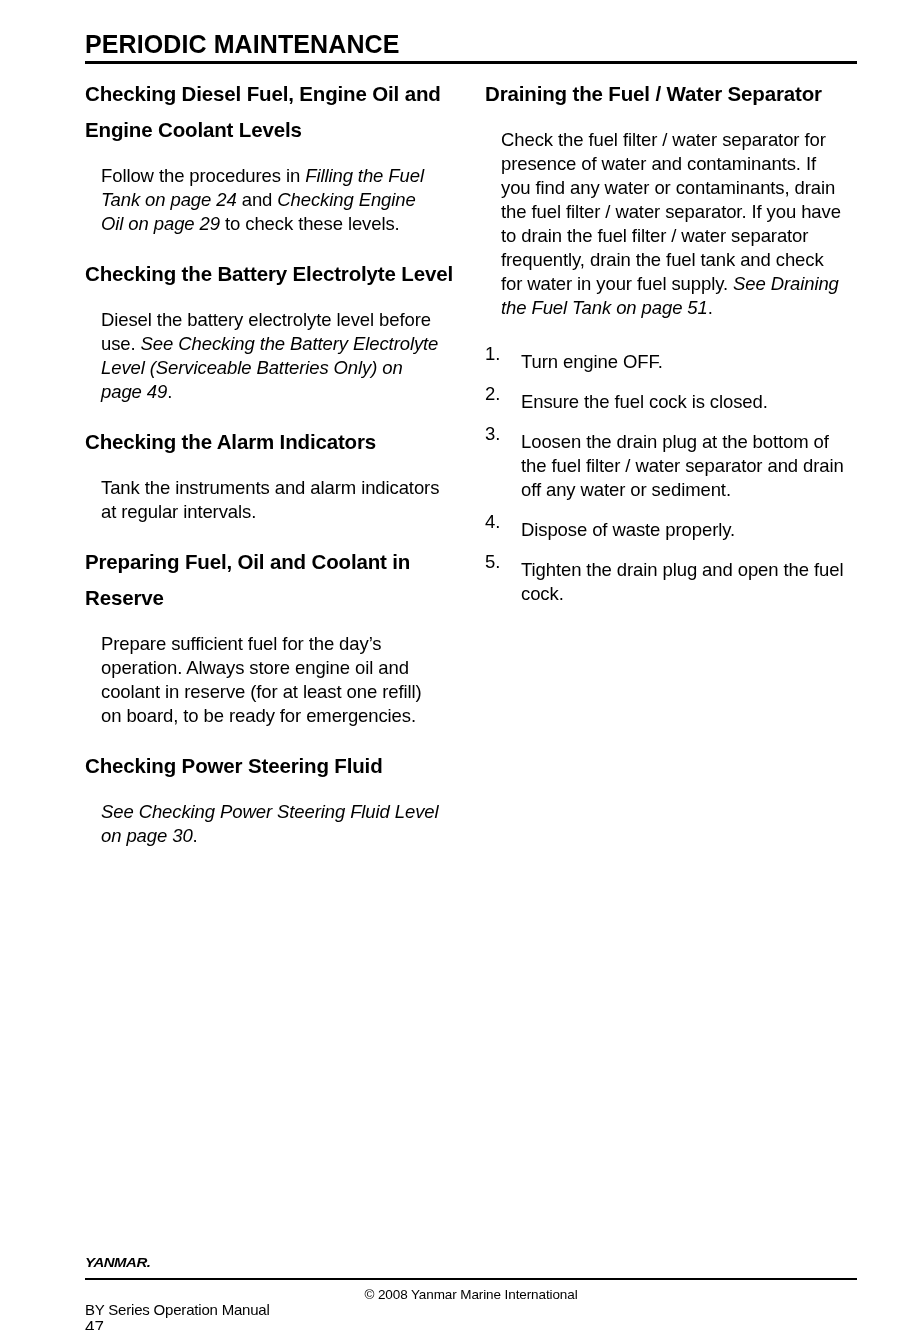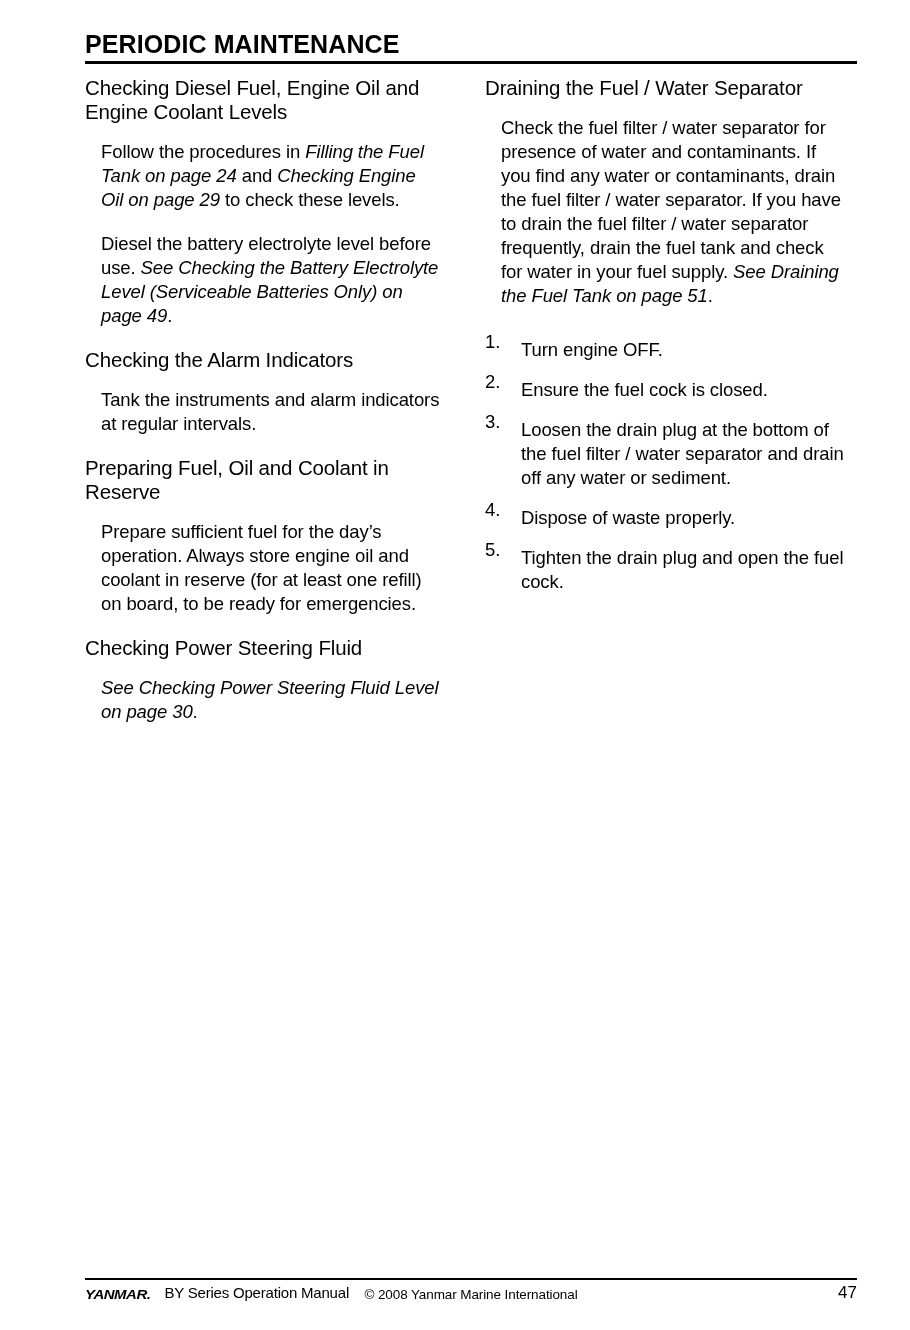--- a/index.html
+++ b/index.html
@@ -55,22 +55,22 @@
     width: 772px;
     display: flex;
     gap: 28px;
   }
   .col {
     width: 372px;
   }
 
   h2.section-heading {
     font-size: 20.5px;
-    font-weight: normal;
-    line-height: 24px;
+    font-weight: bold;
+    line-height: 36px;
     margin: 0 0 2px 0;
     letter-spacing: -0.15px;
   }
   .col .block + .block {
     margin-top: 20px;
   }
   p.body-text {
     font-size: 18.5px;
     line-height: 24px;
     margin: 16px;
@@ -106,20 +106,21 @@
   .footer {
     position: absolute;
     left: 85px;
     top: 1252px;
     width: 772px;
   }
   .footer-row {
     display: flex;
     align-items: baseline;
     height: 24px;
+    flex-direction: column;
   }
   .logo {
     font-size: 15px;
     font-weight: bold;
     font-style: italic;
     letter-spacing: -0.5px;
     transform: scaleY(0.82);
     transform-origin: left bottom;
     margin-right: 14px;
     white-space: nowrap;
@@ -161,20 +162,21 @@
   <div class="columns">
 
     <div class="col">
 
       <div class="block">
         <h2 class="section-heading">Checking Diesel Fuel, Engine Oil and Engine Coolant Levels</h2>
         <p class="body-text"><span>Follow the procedures in </span><span class="it">Filling the Fuel Tank on page 24</span><span> and </span><span class="it">Checking Engine Oil on page 29</span><span> to check these levels.</span></p>
       </div>
 
       <div class="block">
+        <h2 class="section-heading">Checking the Battery Electrolyte Level</h2>
         <p class="body-text"><span>Diesel the battery electrolyte level before use. </span><span class="it">See Checking the Battery Electrolyte Level (Serviceable Batteries Only) on page 49</span><span>.</span></p>
       </div>
 
       <div class="block">
         <h2 class="section-heading">Checking the Alarm Indicators</h2>
         <p class="body-text"><span>Tank the instruments and alarm indicators at regular intervals.</span></p>
       </div>
 
       <div class="block">
         <h2 class="section-heading">Preparing Fuel, Oil and Coolant in Reserve</h2>

